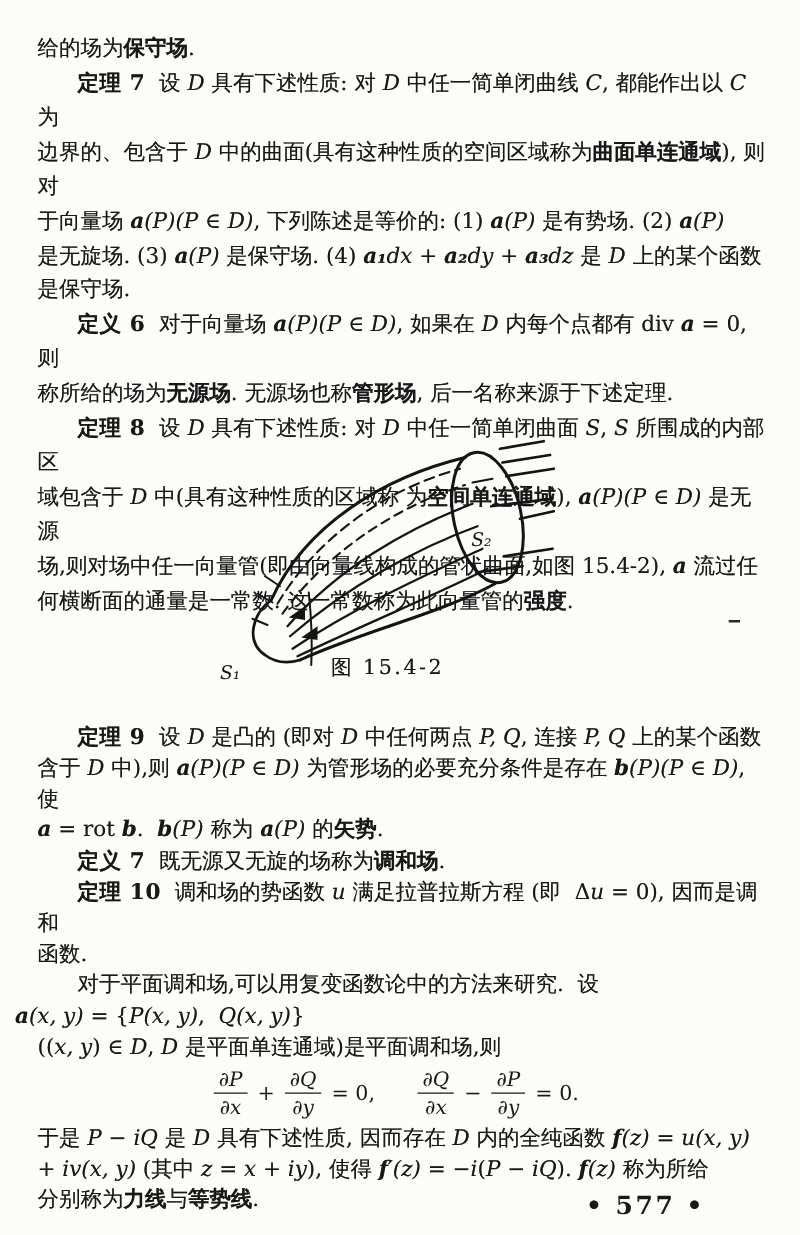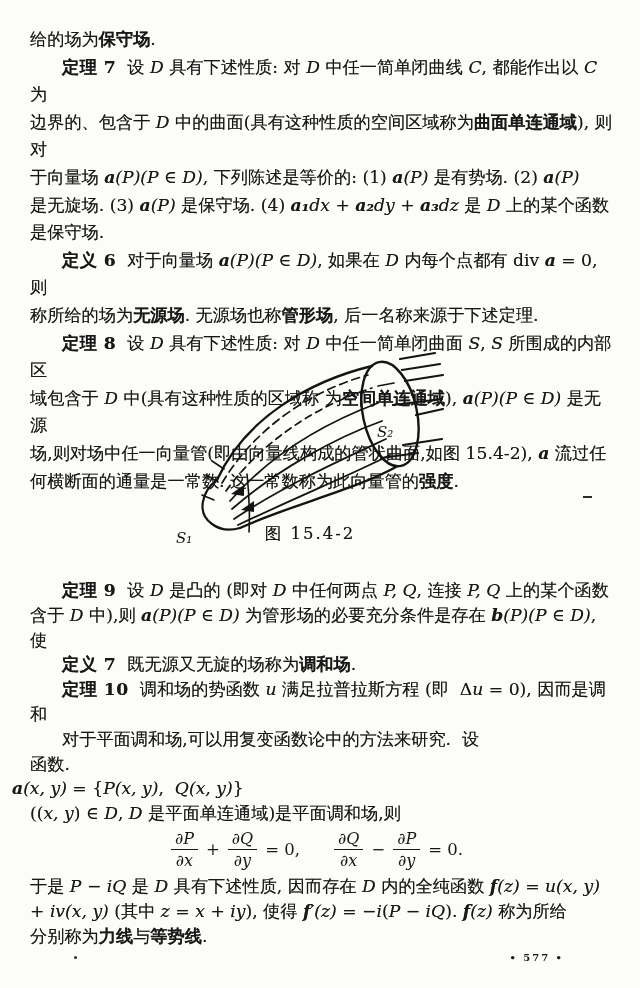--- a/index.html
+++ b/index.html
@@ -22,21 +22,21 @@
   .mv{font-style:italic;font-weight:bold;}
   .eqline{display:flex;align-items:center;justify-content:center;height:46px;margin:1px 0;}
   .frac{display:inline-block;text-align:center;font-style:italic;font-size:16px;line-height:1.1;vertical-align:middle;}
   .frac .num{display:block;border-bottom:1.6px solid #181818;padding:0 4px 2px;}
   .frac .den{display:block;padding-top:2px;}
   .op{margin:0 8px;font-size:16.5px;}
   .gap{width:26px;}
   #figure-wrap{position:absolute;top:343px;left:150px;width:320px;height:205px;}
   #fig-caption{position:absolute;top:523px;left:150px;width:320px;text-align:center;
     font-size:16.5px;letter-spacing:2px;text-shadow:0 0 .5px rgba(10,10,10,.55);}
-  #pageno{position:absolute;top:952px;right:76px;font-size:10px;font-weight:bold;letter-spacing:2px;}
+  #pageno{position:absolute;top:952px;right:76px;font-size:20px;font-weight:bold;letter-spacing:2px;}
   .artifact{position:absolute;background:#2a2a2a;}
   #artifact-dash{top:496px;left:583px;width:9px;height:2px;}
   #artifact-dot{top:956px;left:74px;width:3px;height:3px;border-radius:50%;}
   svg .stroke{fill:none;stroke:#141414;stroke-linecap:round;}
 </style>
 </head>
 <body>
 
 <div id="text-top" class="textblock">
     <div class="line"><span class="run">给的场为</span><span class="term">保守场</span><span class="run">.</span></div>
@@ -91,24 +91,25 @@
     <text x="26" y="200" font-size="15" font-style="italic" fill="#141414">S₁</text>
     <text x="227" y="94" font-size="15" font-style="italic" fill="#141414">S₂</text>
   </svg>
 </div>
 
 <div id="fig-caption">图  15.4-2</div>
 
 <div id="text-bottom" class="textblock">
     <div class="line ind"><span class="hdr">定理 9</span><span class="run">  设 </span><span class="mi">D</span><span class="run"> 是凸的 (即对 </span><span class="mi">D</span><span class="run"> 中任何两点 </span><span class="mi">P, Q</span><span class="run">, 连接 </span><span class="mi">P, Q</span><span class="run"> 上的某个函数</span></div>
     <div class="line"><span class="run">含于 </span><span class="mi">D</span><span class="run"> 中),则 </span><span class="mv">a</span><span class="mi">(P)(P ∈ D)</span><span class="run"> 为管形场的必要充分条件是存在 </span><span class="mv">b</span><span class="mi">(P)(P ∈ D)</span><span class="run">, 使</span></div>
+    <div class="line"><span class="mv">a</span><span class="run"> = rot </span><span class="mv">b</span><span class="run">.  </span><span class="mv">b</span><span class="mi">(P)</span><span class="run"> 称为 </span><span class="mv">a</span><span class="mi">(P)</span><span class="run"> 的</span><span class="term">矢势</span><span class="run">.</span></div>
     <div class="line ind"><span class="hdr">定义 7</span><span class="run">  既无源又无旋的场称为</span><span class="term">调和场</span><span class="run">.</span></div>
     <div class="line ind"><span class="hdr">定理 10</span><span class="run">  调和场的势函数 </span><span class="mi">u</span><span class="run"> 满足拉普拉斯方程 (即  Δ</span><span class="mi">u</span><span class="run"> = 0), 因而是调和</span></div>
+    <div class="line"><span class="run">函数.</span></div>
     <div class="line ind"><span class="run">对于平面调和场,可以用复变函数论中的方法来研究.  设</span></div>
-    <div class="line"><span class="run">函数.</span></div>
     <div class="line centered"><span class="mv">a</span><span class="mi">(x, y)</span><span class="run"> = {</span><span class="mi">P(x, y)</span><span class="run">,  </span><span class="mi">Q(x, y)</span><span class="run">}</span></div>
     <div class="line"><span class="run">((</span><span class="mi">x, y</span><span class="run">) ∈ </span><span class="mi">D</span><span class="run">, </span><span class="mi">D</span><span class="run"> 是平面单连通域)是平面调和场,则</span></div>
     <div class="eqline">
       <span class="frac">
         <span class="num">∂P</span>
         <span class="den">∂x</span>
       </span>
       <span class="op">+</span>
       <span class="frac">
         <span class="num">∂Q</span>

